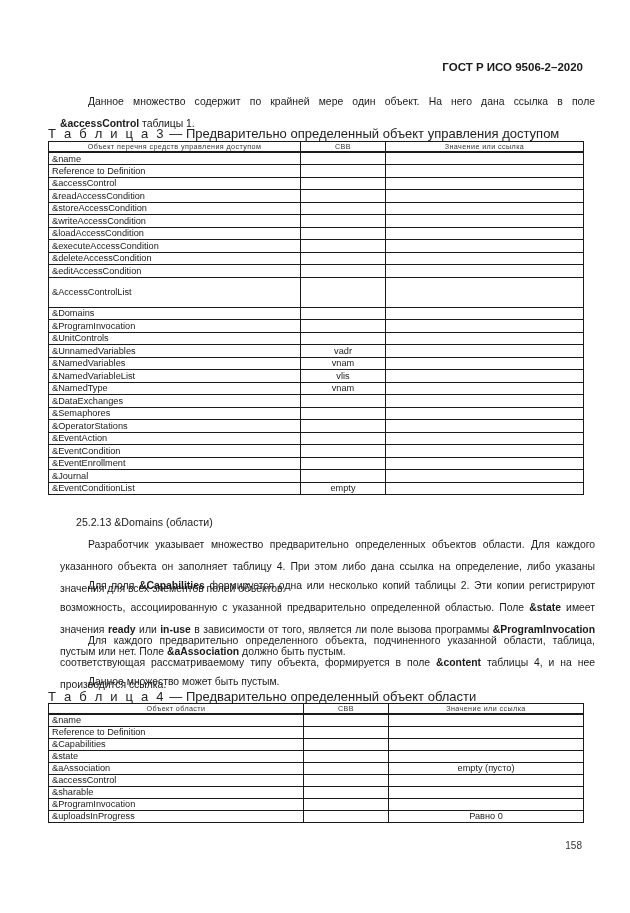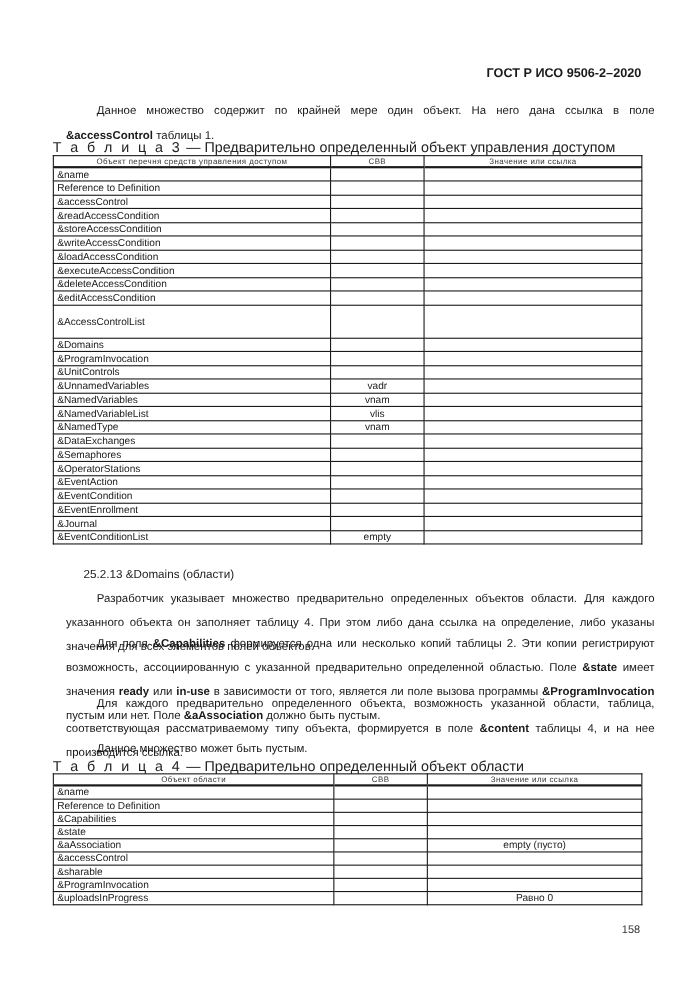--- a/index.html
+++ b/index.html
@@ -188,21 +188,21 @@
       </tr>
     </tbody>
 </table>
 
 <div class="abs section-heading">25.2.13 &amp;Domains (области)</div>
 
 <div class="abs para" style="top:534px;"><span class="ind"></span><span>Разработчик указывает множество предварительно определенных объектов области. Для каждого указанного объекта он заполняет таблицу 4. При этом либо дана ссылка на определение, либо указаны значения для всех элементов полей объектов.</span></div>
 
 <div class="abs para" style="top:575px;"><span class="ind"></span><span>Для поля </span><b>&amp;Capabilities</b><span> формируется одна или несколько копий таблицы 2. Эти копии регистри­руют возможность, ассоциированную с указанной предварительно определенной областью. Поле </span><b>&amp;state</b><span> имеет значения </span><b>ready</b><span> или </span><b>in-use</b><span> в зависимости от того, является ли поле вызова программы </span><b>&amp;ProgramInvocation</b><span> пустым или нет. Поле </span><b>&amp;aAssociation</b><span> должно быть пустым.</span></div>
 
-<div class="abs para" style="top:630px;"><span class="ind"></span><span>Для каждого предварительно определенного объекта, возможность указанной области, таблица, соответствующая рассматриваемому типу объекта, формируется в поле </span><b>&amp;content</b><span> таблицы 4, и на нее производится ссылка.</span></div>
+<div class="abs para" style="top:630px;"><span class="ind"></span><span>Для каждого предварительно определенного объекта, подчиненного указанной области, таблица, соответствующая рассматриваемому типу объекта, формируется в поле </span><b>&amp;content</b><span> таблицы 4, и на нее производится ссылка.</span></div>
 
 <div class="abs para" style="top:671px;"><span class="ind"></span><span>Данное множество может быть пустым.</span></div>
 
 <div class="abs caption" style="top:689px;"><span class="sp">Т а б л и ц а  4</span><span> — Предварительно определенный объект области</span></div>
 
 <table class="doc" id="t4" style="left:48px; top:703px; width:535px;">
   <colgroup>
       <col style="width:255px">
       <col style="width:85px">
       <col style="width:195px">

